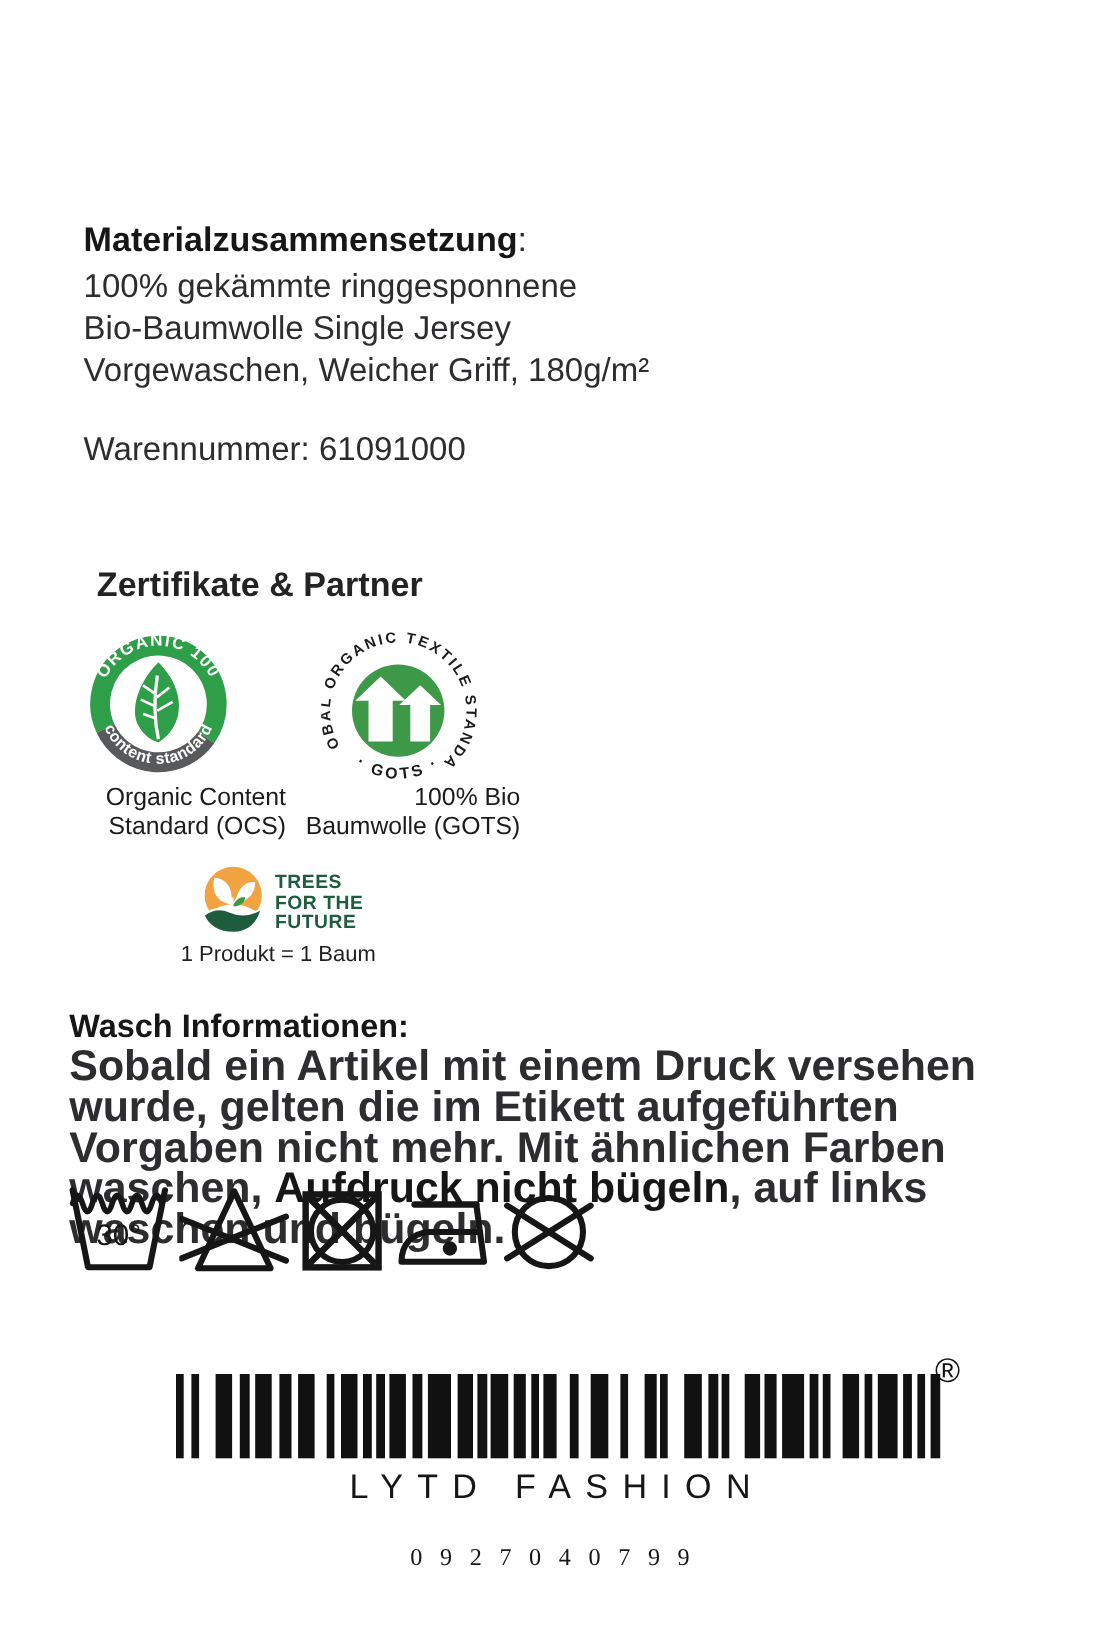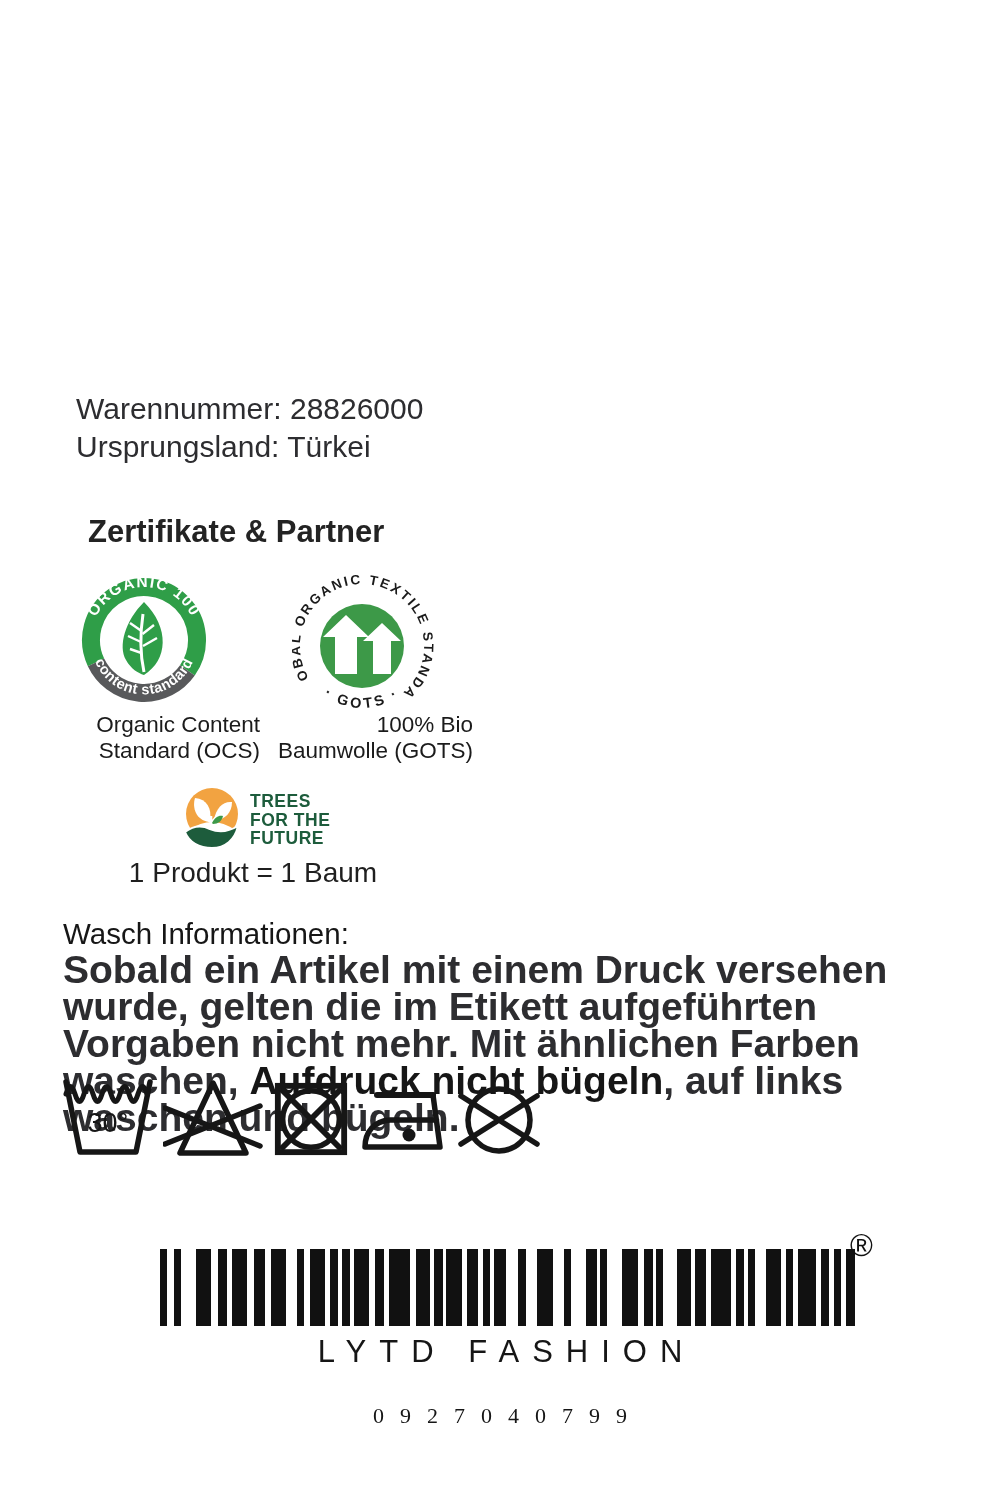--- a/index.html
+++ b/index.html
@@ -13,43 +13,48 @@
   }
   .material{position:absolute;left:76px;top:200px;}
   .material-heading{font-size:31px;font-weight:bold;color:#161616;margin-bottom:6px;}
   .material-heading .colon{font-weight:normal;color:#2d2d30;}
   .body-line{font-size:30px;line-height:38px;color:#2d2d30;}
   .ids{position:absolute;left:76px;top:390px;}
   .cert-heading{position:absolute;left:88px;top:514px;font-size:31px;font-weight:bold;color:#232323;}
   .badge{position:absolute;}
   .caption{position:absolute;text-align:right;font-size:22.5px;line-height:26px;color:#1b1b1b;}
   .trees-text{position:absolute;left:250px;top:792px;font-size:17.5px;line-height:18.5px;font-weight:bold;letter-spacing:0.5px;}
-  .trees-caption{position:absolute;left:103px;top:857px;width:300px;text-align:center;font-size:28px;color:#1f1f1f;}
-  .wash-heading{position:absolute;left:63px;top:917px;font-size:29.5px;font-weight:normal;color:#161616;}
+  .trees-caption{position:absolute;left:103px;top:857px;width:300px;text-align:center;font-size:20px;color:#1f1f1f;}
+  .wash-heading{position:absolute;left:63px;top:917px;font-size:29.5px;font-weight:bold;color:#161616;}
   .wash-paragraph{position:absolute;left:63px;top:951px;width:885px;font-size:39px;line-height:37px;color:#2d2d30;margin:0;font-weight:bold;}
   .wash-paragraph b{color:#161616;}
   .care-icon{position:absolute;}
   .barcode{position:absolute;left:160px;top:1249px;}
   .registered{position:absolute;left:850px;top:1228px;font-size:31px;color:#111;font-weight:normal;}
   .brand{position:absolute;left:0;top:1334px;width:1000px;text-align:center;
          font-family:Liberation Sans, sans-serif;font-size:31px;letter-spacing:13px;text-indent:13px;color:#161616;}
   .number{position:absolute;left:0;top:1383px;width:1000px;text-align:center;
          font-family:"Liberation Serif",serif;font-size:22px;letter-spacing:16px;text-indent:16px;color:#161616;margin-top:20px;}
   svg text{font-family:"Liberation Sans",sans-serif;}
 </style>
 </head>
 <body>
 
 <div id="page">
 
 
+  <div class="material">
+    <div class="material-heading"><span>Materialzusammensetzung</span><span class="colon">:</span></div>
+    <div class="body-line">100% gekämmte ringgesponnene</div>
+    <div class="body-line">Bio-Baumwolle Single Jersey</div>
+    <div class="body-line">Vorgewaschen, Weicher Griff, 180g/m²</div>
+  </div>
 
   <div class="ids">
-    <div class="body-line">Warennummer: 28826000</div>
-    <div class="body-line">Ursprungsland: Türkei</div>
+    <div class="body-line">Warennummer: 61091000</div>
   </div>
 
   <div class="cert-heading">Zertifikate &amp; Partner</div>
 
   <svg class="badge" style="left:80px;top:576px;" width="128" height="128" viewBox="0 0 128 128">
     <defs>
       <path id="ocsTop" d="M 11.8 54.8 A 53 53 0 0 1 116.2 54.8" fill="none"></path>
       <path id="ocsBottom" d="M 13.5 81.5 A 53 53 0 0 0 114.5 81.5" fill="none"></path>
     </defs>
     <path d="M 16 86.4 A 53 53 0 1 1 107.4 94.4" fill="none" stroke="#2f9e48" stroke-width="18"></path>

